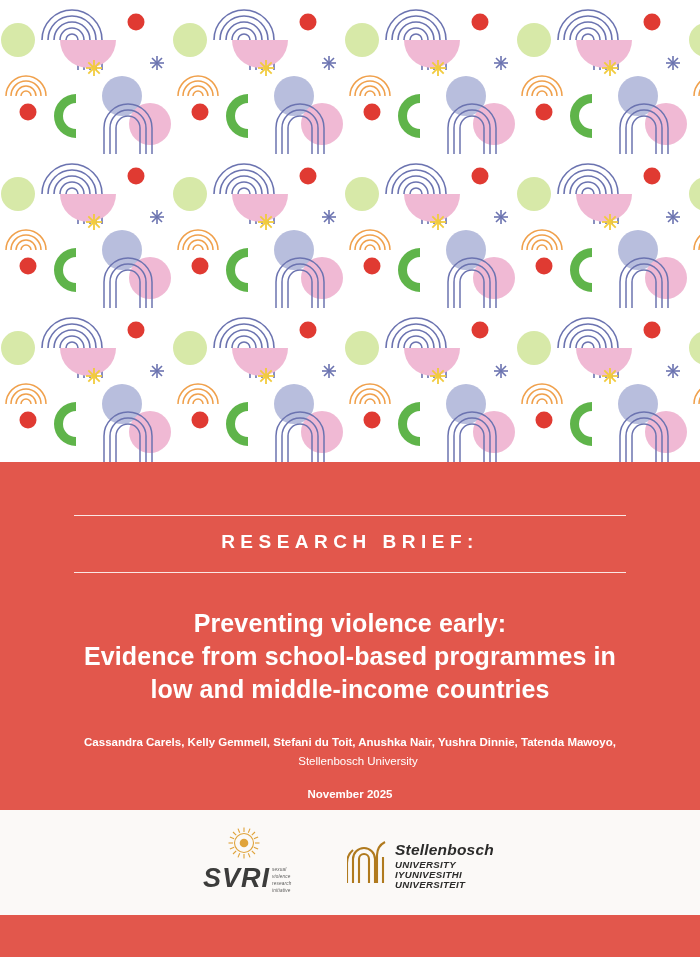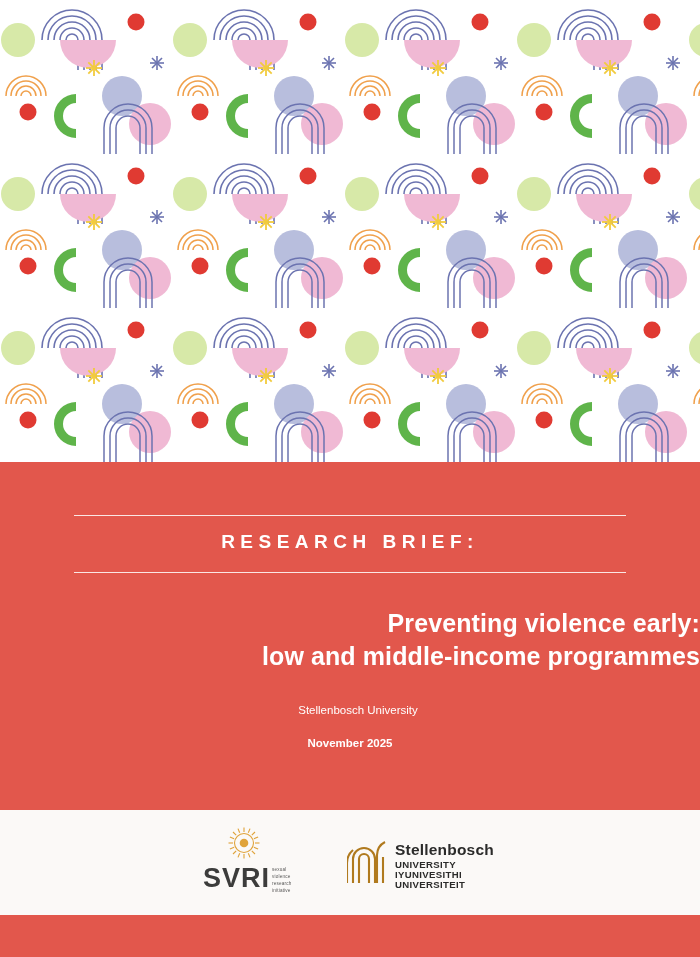--- a/index.html
+++ b/index.html
@@ -65,21 +65,21 @@
     line-height: 1.2;
   }
 
   .brief-title {
     margin: 34px 0 0 0;
     font-size: 25px;
     font-weight: bold;
     line-height: 1.32;
     letter-spacing: 0.1px;
   }
-  .brief-title .line { display: block; text-align: right; }
+  .brief-title .line { display: block; }
 
   .authors {
     margin: 28px 0 0 0;
     font-size: 11.5px;
     font-weight: bold;
     line-height: 1.55;
   }
   .authors .line { display: block; }
 
   .affiliation {
@@ -106,20 +106,21 @@
     background: #fbf9f7;
     display: flex;
     align-items: center;
     justify-content: center;
     gap: 26px;
   }
   .logo {
     display: flex;
     align-items: flex-start;
     justify-content: center;
+    font-style: italic;
   }
 
   
   .svri-logo { width: 118px; }
   .svri-text {
     font-size: 27px;
     font-weight: bold;
     letter-spacing: 1px;
     fill: #3c3c3b;
   }
@@ -267,24 +268,26 @@
     </svg>
   </div>
 
   <div class="title-band">
     <div class="rule top"></div>
     <p class="kicker">RESEARCH BRIEF:</p>
     <div class="rule bottom"></div>
 
     <h1 class="brief-title">
       <span class="line">Preventing violence early:</span>
-      <span class="line">low and middle-income programmes</span>
+      <span class="line">Evidence from school-based programmes in</span>
+      <span class="line">low and middle-income countries</span>
     </h1>
 
     <p class="authors">
+      <span class="line">Cassandra Carels, Kelly Gemmell, Stefani du Toit, Anushka Nair, Yushra Dinnie, Tatenda Mawoyo,</span>
       <span class="line affiliation">Stellenbosch University</span>
     </p>
 
     <p class="date">November 2025</p>
   </div>
 
   <div class="logo-strip">
 
     <div class="logo">
       <svg class="svri-logo" viewBox="0 0 118 72" xmlns="http://www.w3.org/2000/svg">

